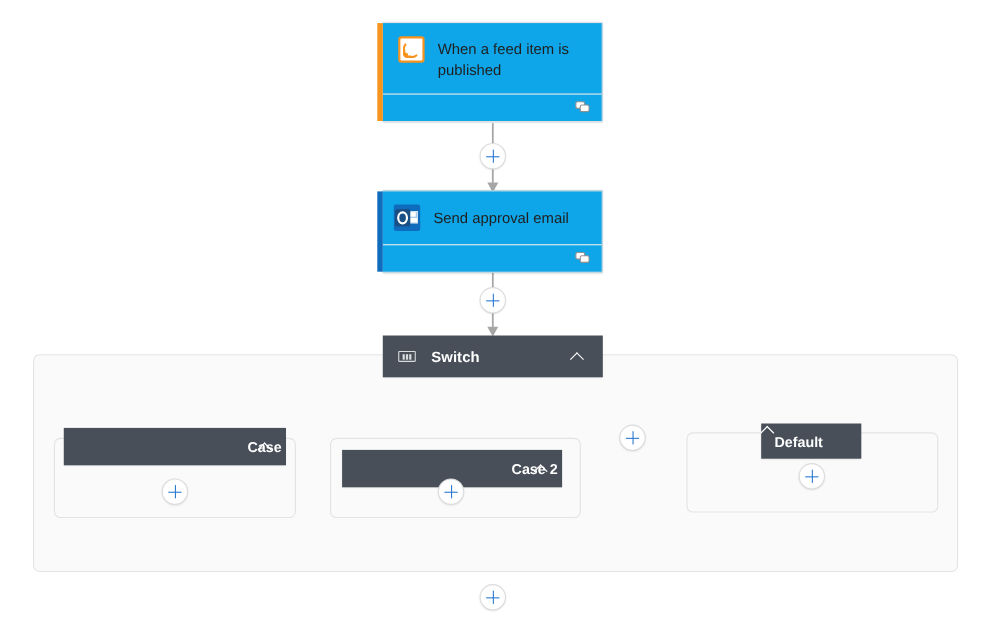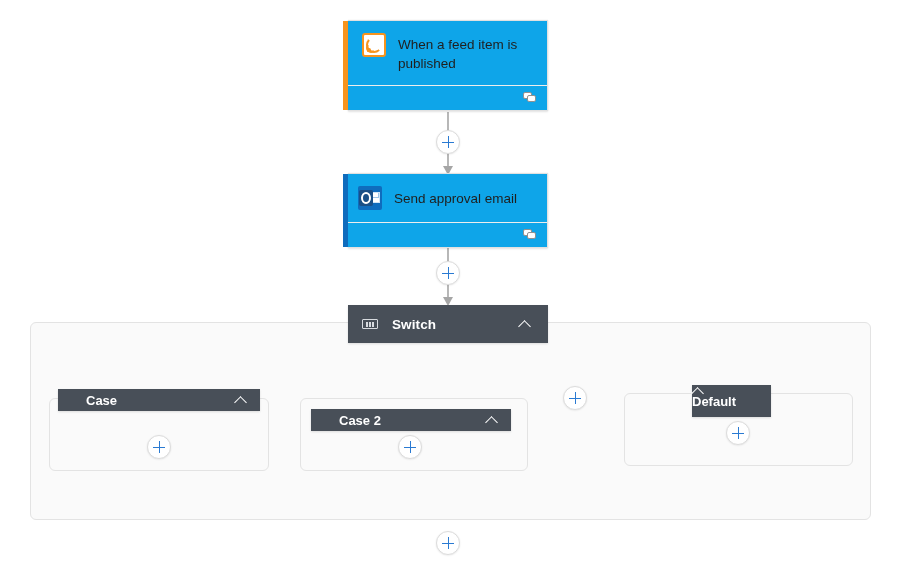--- a/index.html
+++ b/index.html
@@ -183,38 +183,38 @@
     content: "";
     position: absolute;
     left: 1px; top: 4px;
     width: 8px; height: 8px;
     border-left: 1.6px solid #ffffff;
     border-top: 1.6px solid #ffffff;
     transform: rotate(45deg);
   }
 
   .case-head {
-    height: 22px;
-    justify-content: flex-start;
-    position: absolute;
-    padding: 0 28px;
+    height: 34px;
+    justify-content: flex-end;
+    position: absolute;
+    padding: 0 4px;
   }
   .case-head .case-label {
     font-weight: 700;
     font-size: 13px;
   }
   .case-head .chev {
     position: absolute;
     right: 12px;
     margin-left: 0;
   }
   .case-head.default-head {
     justify-content: flex-start;
     gap: 12px;
-    padding: 0 10px 0 0;
+    padding: 0 10px 0 12px;
   }
   .case-head.default-head .chev { position: static; }
 
   
   .outer-scope {
     position: absolute;
     border: 1px solid #e3e3e3;
     border-radius: 6px;
     background: #fafafa;
   }

